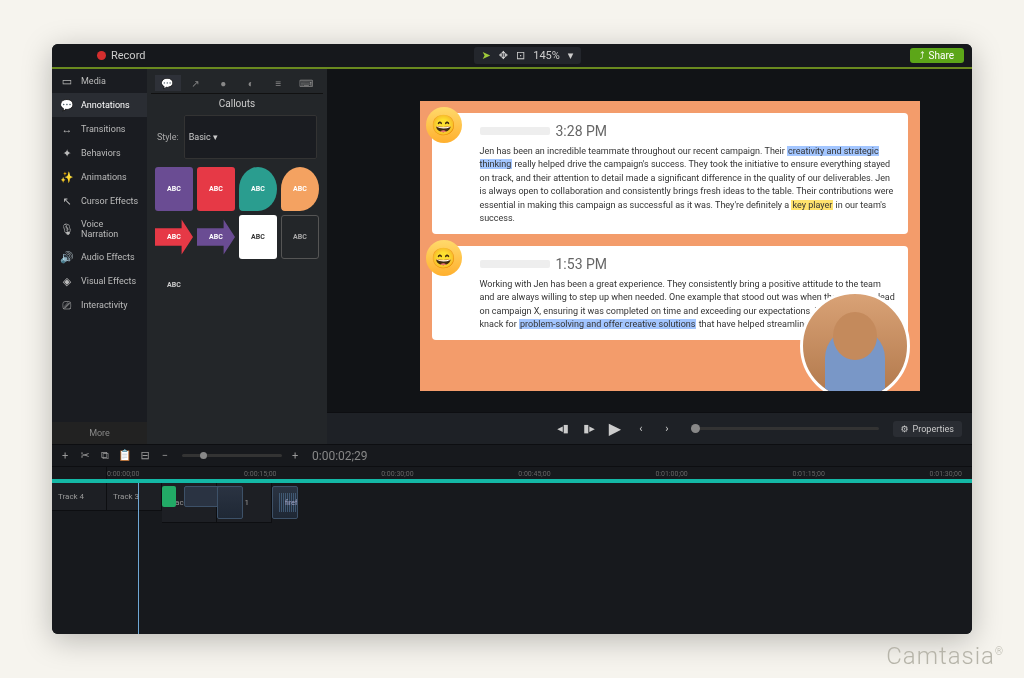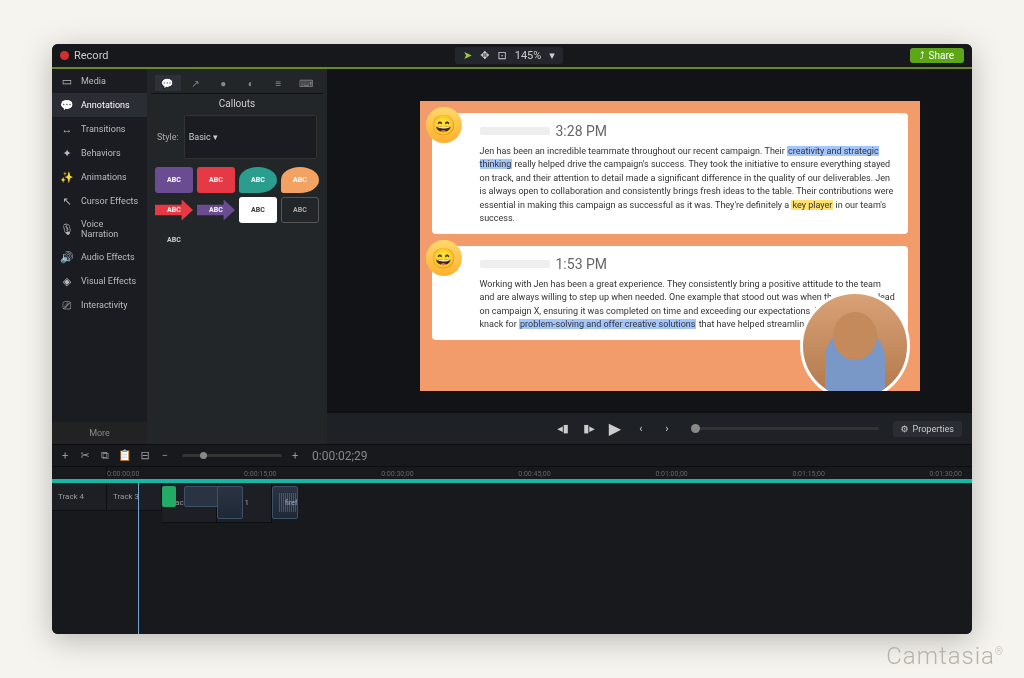--- a/index.html
+++ b/index.html
@@ -1,40 +1,40 @@
 <!DOCTYPE html>
 <html><head>
 <meta charset="utf-8">
 <style>
 * { margin:0; padding:0; box-sizing:border-box; font-family:-apple-system,BlinkMacSystemFont,"Segoe UI",Roboto,sans-serif; }
 body { background:#f6f4ee; display:flex; align-items:center; justify-content:center; height:678px; width:1024px; position:relative; }
 .app { width:920px; height:590px; background:#1e2126; border-radius:6px; box-shadow:0 6px 30px rgba(0,0,0,.25); display:flex; flex-direction:column; overflow:hidden; }
 
 .topbar { height:25px; background:#16181c; border-bottom:2px solid #6a8a1f; display:flex; align-items:center; padding:0 8px; font-size:11px; color:#ccc; }
-.rec { display:flex; align-items:center; gap:5px; }
+.rec { display:flex; align-items:center; gap:5px;margin-left:37px; }
 .rec-dot { width:9px; height:9px; background:#d42e2e; border-radius:50%; }
 .center-tools { margin:0 auto; display:flex; align-items:center; gap:8px; background:#23262c; padding:2px 8px; border-radius:3px; }
 .share { background:#5ca618; color:#fff; padding:2px 10px; border-radius:3px; display:flex; align-items:center; gap:4px; font-size:10px; }
 
 .mid { flex:1; display:flex; min-height:0; }
 .sidebar { width:95px; background:#1a1c21; display:flex; flex-direction:column; }
 .side-item { display:flex; align-items:center; gap:7px; padding:6px 8px; font-size:9px; color:#bbb; cursor:pointer; }
 .side-item.active { background:#2a2d33; color:#fff; }
 .side-icon { width:14px; height:12px; display:flex; align-items:center; justify-content:center; font-size:11px; }
 .more { margin-top:auto; text-align:center; padding:6px; font-size:9px; color:#888; background:#222; }
 
 .panel { width:180px; background:#232629; display:flex; flex-direction:column; padding:4px; }
 .panel-tabs { display:flex; gap:2px; padding:2px 4px; border-bottom:1px solid #111; }
 .panel-tab { flex:1; height:16px; display:flex; align-items:center; justify-content:center; font-size:10px; color:#888; cursor:pointer; }
 .panel-tab.active { background:#2e3138; color:#fff; }
 .panel-title { text-align:center; font-size:10px; color:#ccc; padding:4px 0; }
 .style-row { display:flex; align-items:center; gap:5px; padding:2px 6px 6px; font-size:9px; color:#aaa; }
 .style-sel { flex:1; background:#1a1c21; border:1px solid #333; color:#ccc; font-size:9px; padding:16px 4px; border-radius:2px; }
 .callout-grid { display:grid; grid-template-columns:repeat(4,1fr); gap:4px; padding:2px 4px; }
-.callout { height:26px; border-radius:3px; display:flex; align-items:center; justify-content:center; font-size:7px; color:#fff; font-weight:bold; cursor:pointer; }
+.callout { height:44px; border-radius:3px; display:flex; align-items:center; justify-content:center; font-size:7px; color:#fff; font-weight:bold; cursor:pointer; }
 
 .canvas-wrap { flex:1; background:#111316; display:flex; flex-direction:column; }
 .canvas { flex:1; display:flex; align-items:center; justify-content:center; padding:10px 10px 0 50px; }
 .preview { width:500px; height:290px; background:#f39c6b; padding:12px 12px 0; position:relative; overflow:hidden; }
 .msg { background:#fff; border-radius:4px; padding:8px 10px 8px 48px; margin-bottom:12px; font-size:9px; color:#333; line-height:1.5; position:relative; }
 .emoji { position:absolute; left:-6px; top:-6px; width:36px; height:36px; background:linear-gradient(#ffd96b,#ffb02e); border-radius:50%; display:flex; align-items:center; justify-content:center; font-size:20px; }
 .sender-row { display:flex; align-items:center; gap:6px; margin-bottom:3px; }
 .sender-name { width:70px; height:8px; background:#eee; border-radius:2px; }
 .timestamp { color:#666; font-size:14px; }
 .hl-blue { background:#a3c6ff; padding:0 1px; }

